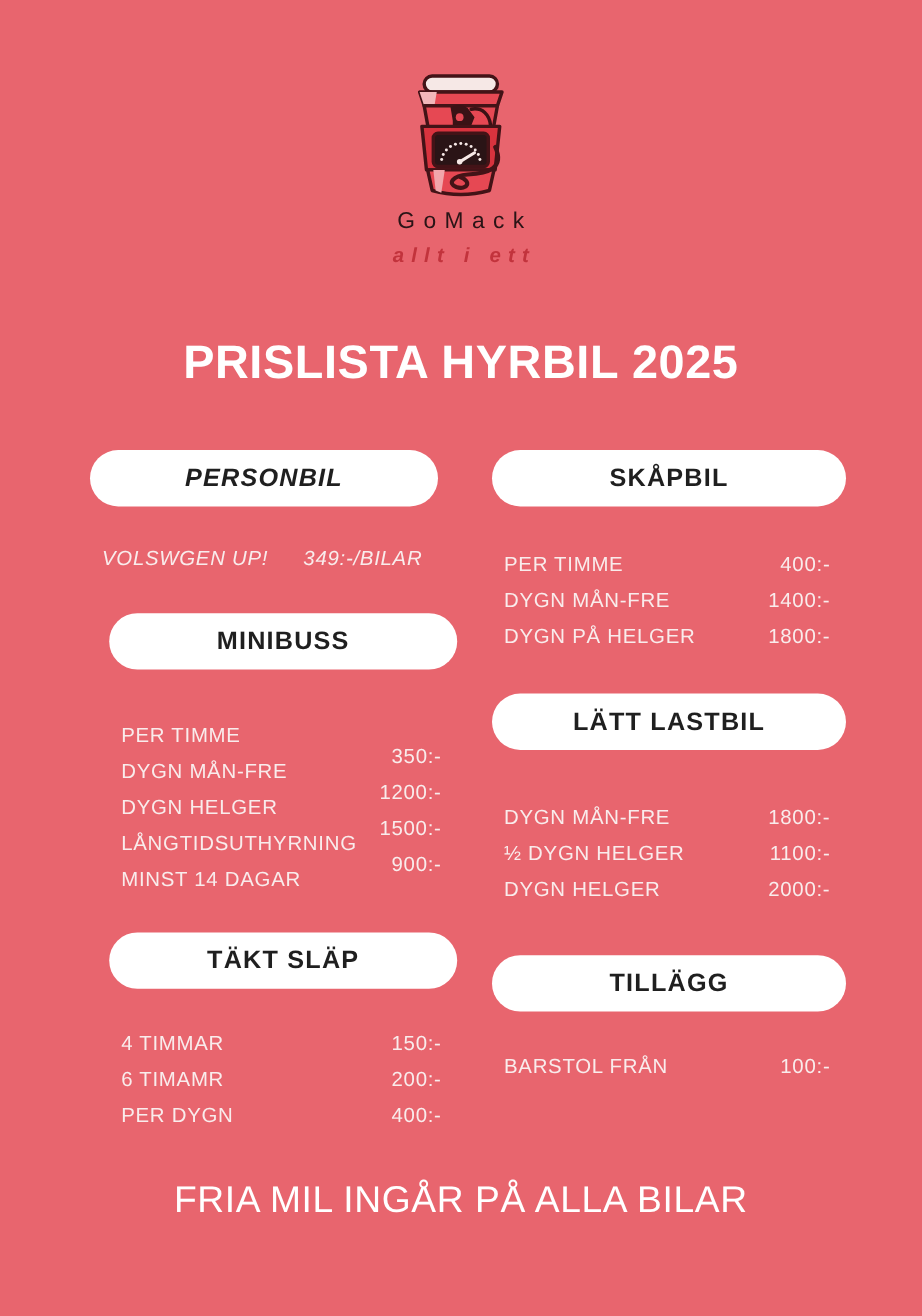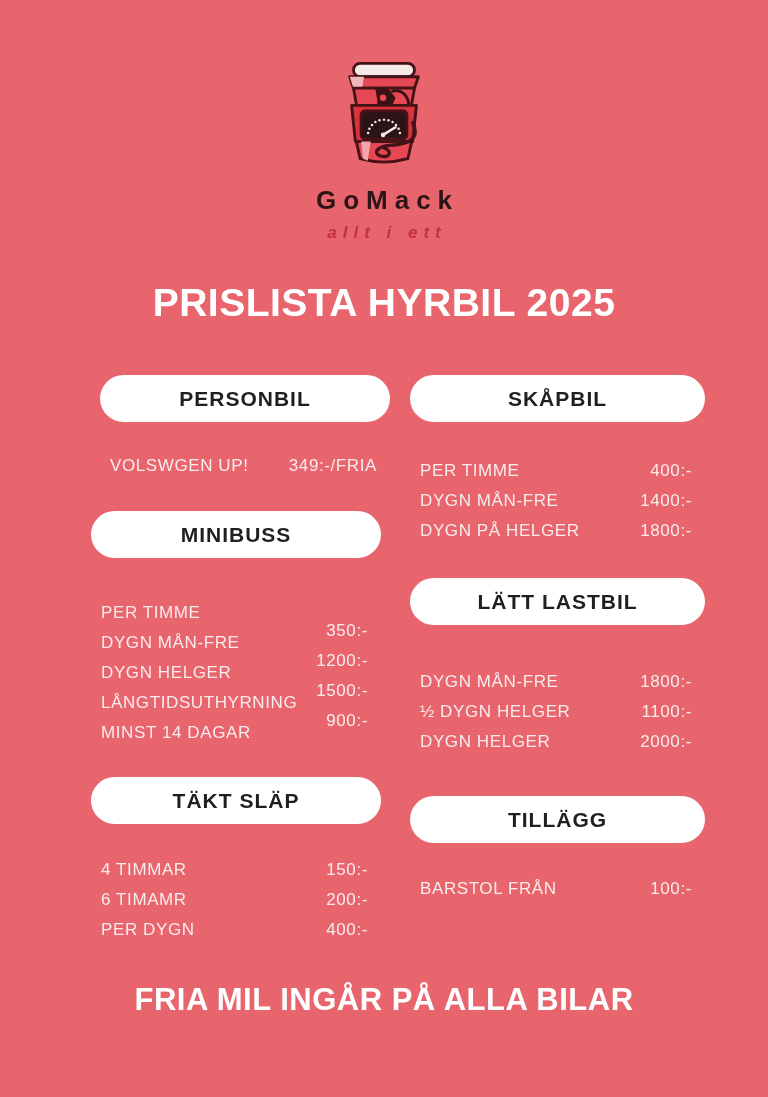--- a/index.html
+++ b/index.html
@@ -9,41 +9,41 @@
     font-family:"Liberation Sans", sans-serif;
     position:relative;overflow:hidden;
     -webkit-font-smoothing:antialiased;
   }
   .sheet{position:absolute;inset:0;}
 
   
   .logo-wrap{position:absolute;left:0;right:0;top:50px;text-align:center;}
   .cup-svg{width:128px;height:124px;display:block;margin:0 auto;}
   .logo-name{
-    margin-top:11px;font-size:26px;font-weight:700;
+    margin-top:0;font-size:19px;font-weight:400;
     letter-spacing:7px;color:#2A1416;text-indent:7px;
   }
   .logo-tagline{
     margin-top:7px;font-size:17px;font-weight:600;
     letter-spacing:6px;color:#C2333C;text-indent:6px;font-style:italic;
   }
 
   
   .title{
     position:absolute;top:281px;left:0;right:0;text-align:center;
     color:#FFFFFF;font-size:39px;font-weight:800;letter-spacing:.5px;
   }
   .footer-note{
     position:absolute;top:982px;left:0;right:0;text-align:center;
-    color:#FFFFFF;font-size:31px;font-weight:700;letter-spacing:.5px;
+    color:#FFFFFF;font-size:31px;font-weight:400;letter-spacing:.5px;
   }
 
   
   .section{position:absolute;}
-  .sec-personbil   {left:100px; top:375px;width:290px;}
+  .sec-personbil   {left:75px; top:375px;width:290px;font-style:italic;}
   .sec-minibuss    {left:91px; top:511px;width:290px;}
   .sec-takt-slap   {left:91px; top:777px;width:290px;}
   .sec-skapbil     {left:410px;top:375px;width:295px;}
   .sec-latt-lastbil{left:410px;top:578px;width:295px;}
   .sec-tillagg     {left:410px;top:796px;width:295px;}
 
   .pill{
     height:47px;background:#FFFFFF;border-radius:24px;
     display:flex;align-items:center;justify-content:center;
   }
@@ -123,21 +123,21 @@
   <div class="title">PRISLISTA HYRBIL 2025</div>
 
   <div id="sections-root">
       <section class="section sec-personbil">
         <div class="pill">
           <span>PERSONBIL</span>
         </div>
         <div class="rows">
           <div class="row">
             <span>VOLSWGEN UP!</span>
-            <span>349:-/FRIA</span>
+            <span>349:-/BILAR</span>
           </div>
         </div>
       </section>
       <section class="section sec-skapbil">
         <div class="pill">
           <span>SKÅPBIL</span>
         </div>
         <div class="rows">
           <div class="row">
             <span>PER TIMME</span>

